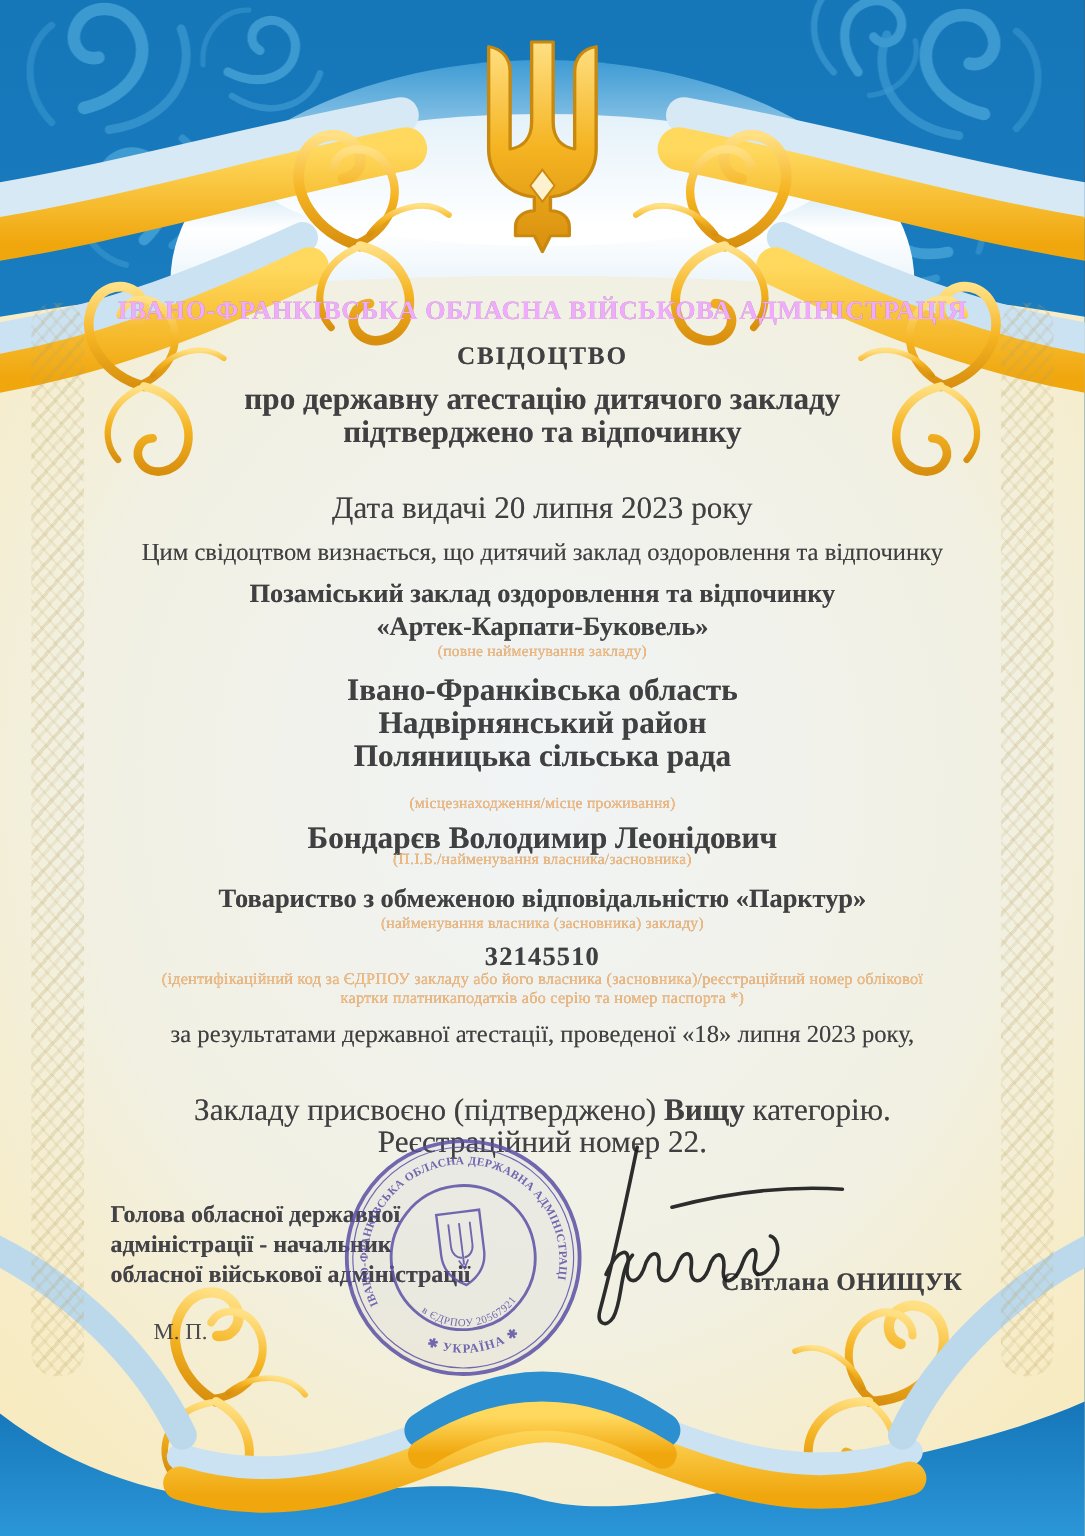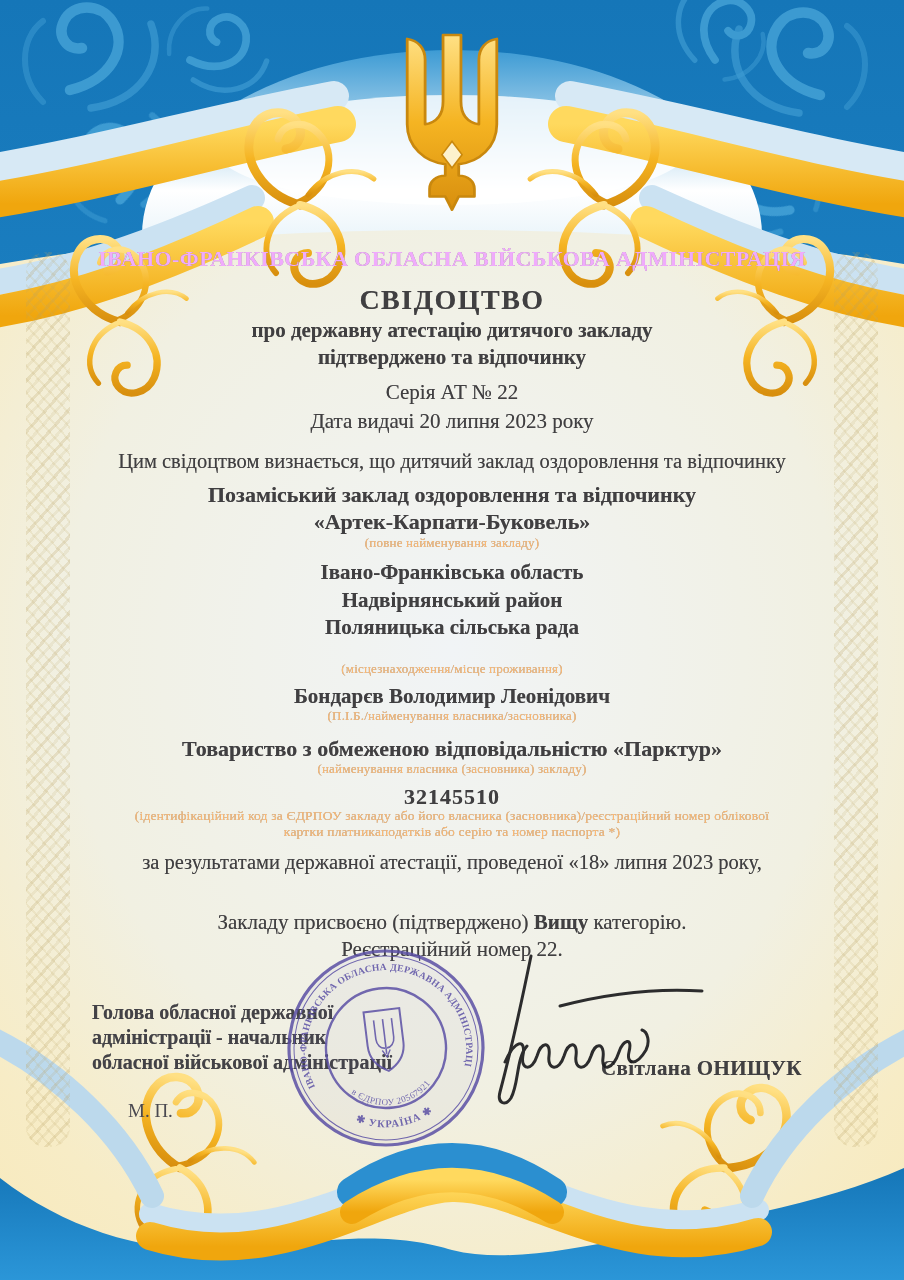--- a/index.html
+++ b/index.html
@@ -17,25 +17,25 @@
       repeating-linear-gradient(48deg, rgba(198,176,110,.22) 0 2px, rgba(255,255,255,0) 2px 9px);
     border-radius:20px;
     filter:blur(.3px);
   }
   #emboss-left{left:26px;}
   #emboss-right{left:834px;}
   .line{position:absolute;left:0;right:0;text-align:center;white-space:nowrap;
         text-shadow:0 0 .5px rgba(64,62,64,.55);}
   .b{font-weight:bold;}
   .cap{font-size:13px;color:#fdba74;letter-spacing:.2px;}
-  .t21{font-size:21px;}
+  .t21{font-size:26px;}
   .t20{font-size:20.5px;}
   .t22{font-size:22px;}
   #issuer{top:246px;font-size:22px;font-weight:bold;letter-spacing:.4px;color:#f0abfc;text-align:center;}
-  #doc-title{top:284px;font-size:28px;font-weight:bold;letter-spacing:1.5px;}
+  #doc-title{top:284px;font-size:21px;font-weight:bold;letter-spacing:1.5px;}
   #sub1{top:318px;} #sub2{top:345px;}
   #series{top:380px;} #issue-date{top:409px;}
   #intro{top:450px;}
   #fac1{top:482px;} #fac2{top:509px;} #fac-cap{top:535px;}
   #loc1{top:560px;} #loc2{top:588px;} #loc3{top:615px;} #loc4{top:639px;}
   #loc-cap{top:661px;}
   #owner{top:684px;} #owner-cap{top:708px;}
   #company{top:736px;} #company-cap{top:761px;}
   #code{top:784px;font-size:22px;font-weight:bold;letter-spacing:1px;}
   #code-cap1{top:808px;font-size:13.5px;} #code-cap2{top:824px;font-size:13.5px;}
@@ -158,21 +158,20 @@
     </g>
   </svg>
 
   <div class="emboss" id="emboss-left"></div>
   <div class="emboss" id="emboss-right"></div>
 
   <div class="line" id="issuer">ІВАНО-ФРАНКІВСЬКА ОБЛАСНА ВІЙСЬКОВА АДМІНІСТРАЦІЯ</div>
   <div class="line" id="doc-title">СВІДОЦТВО</div>
   <div class="line b t21" id="sub1">про державну атестацію дитячого закладу</div>
   <div class="line b t21" id="sub2">підтверджено та відпочинку</div>
-  <div class="line t21" id="series">Серія АТ № 22</div>
   <div class="line t21" id="issue-date">Дата видачі 20 липня 2023 року</div>
   <div class="line t20" id="intro">Цим свідоцтвом визнається, що дитячий заклад оздоровлення та відпочинку</div>
   <div class="line b t22" id="fac1">Позаміський заклад оздоровлення та відпочинку</div>
   <div class="line b t22" id="fac2">«Артек-Карпати-Буковель»</div>
   <div class="line cap" id="fac-cap">(повне найменування закладу)</div>
   <div class="line b t21" id="loc1">Івано-Франківська область</div>
   <div class="line b t21" id="loc2">Надвірнянський район</div>
   <div class="line b t21" id="loc3">Поляницька сільська рада</div>
   <div class="line cap" id="loc-cap">(місцезнаходження/місце проживання)</div>
   <div class="line b t21" id="owner">Бондарєв Володимир Леонідович</div>

